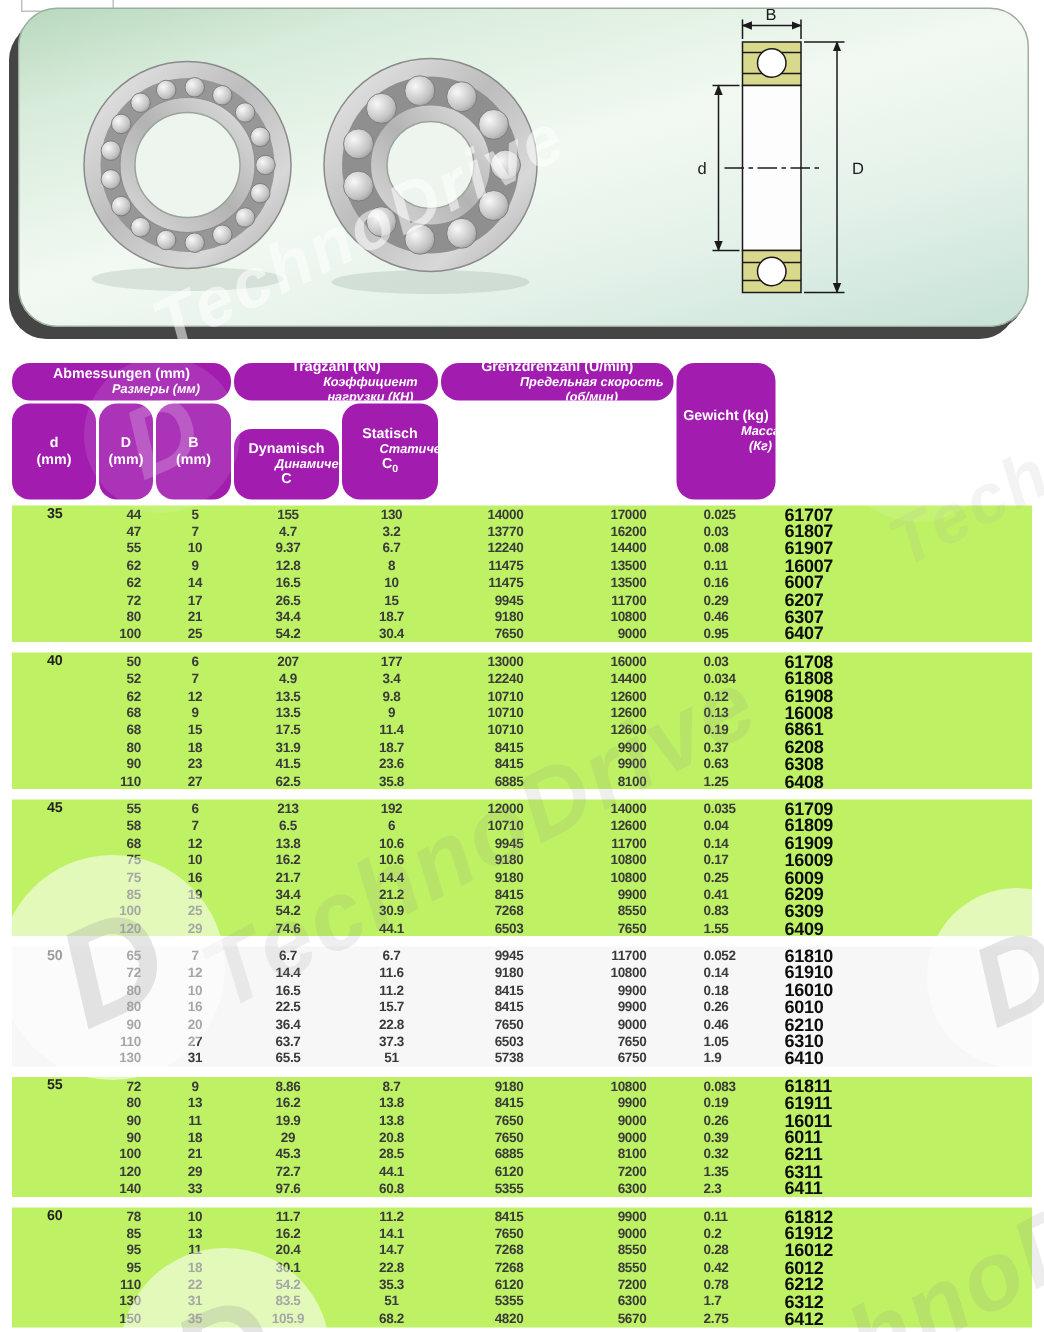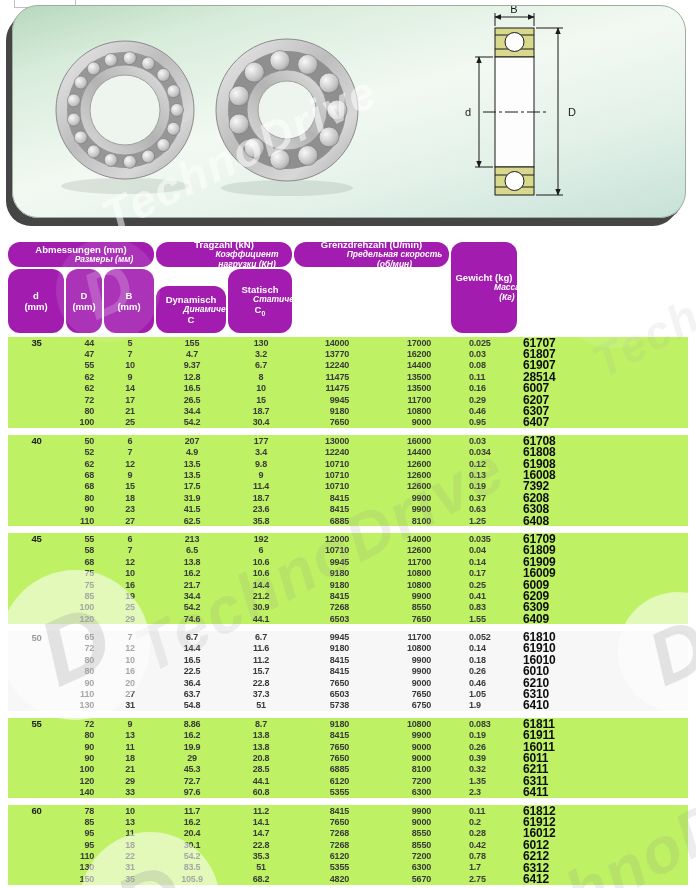--- a/index.html
+++ b/index.html
@@ -253,21 +253,21 @@
           <div class="td c7">0.08</div>
           <div class="td c8">61907</div>
           <div class="td c0"></div>
           <div class="td c1">62</div>
           <div class="td c2">9</div>
           <div class="td c3">12.8</div>
           <div class="td c4">8</div>
           <div class="td c5">11475</div>
           <div class="td c6">13500</div>
           <div class="td c7">0.11</div>
-          <div class="td c8">28514</div>
+          <div class="td c8">16007</div>
           <div class="td c0"></div>
           <div class="td c1">62</div>
           <div class="td c2">14</div>
           <div class="td c3">16.5</div>
           <div class="td c4">10</div>
           <div class="td c5">11475</div>
           <div class="td c6">13500</div>
           <div class="td c7">0.16</div>
           <div class="td c8">6007</div>
           <div class="td c0"></div>
@@ -336,21 +336,21 @@
           <div class="td c7">0.13</div>
           <div class="td c8">16008</div>
           <div class="td c0"></div>
           <div class="td c1">68</div>
           <div class="td c2">15</div>
           <div class="td c3">17.5</div>
           <div class="td c4">11.4</div>
           <div class="td c5">10710</div>
           <div class="td c6">12600</div>
           <div class="td c7">0.19</div>
-          <div class="td c8">7392</div>
+          <div class="td c8">6861</div>
           <div class="td c0"></div>
           <div class="td c1">80</div>
           <div class="td c2">18</div>
           <div class="td c3">31.9</div>
           <div class="td c4">18.7</div>
           <div class="td c5">8415</div>
           <div class="td c6">9900</div>
           <div class="td c7">0.37</div>
           <div class="td c8">6208</div>
           <div class="td c0"></div>
@@ -497,21 +497,21 @@
           <div class="td c2">27</div>
           <div class="td c3">63.7</div>
           <div class="td c4">37.3</div>
           <div class="td c5">6503</div>
           <div class="td c6">7650</div>
           <div class="td c7">1.05</div>
           <div class="td c8">6310</div>
           <div class="td c0"></div>
           <div class="td c1">130</div>
           <div class="td c2">31</div>
-          <div class="td c3">54.8</div>
+          <div class="td c3">65.5</div>
           <div class="td c4">51</div>
           <div class="td c5">5738</div>
           <div class="td c6">6750</div>
           <div class="td c7">1.9</div>
           <div class="td c8">6410</div>
         </div>
         <div class="tgroup">
           <div class="td c0">55</div>
           <div class="td c1">72</div>
           <div class="td c2">9</div>

